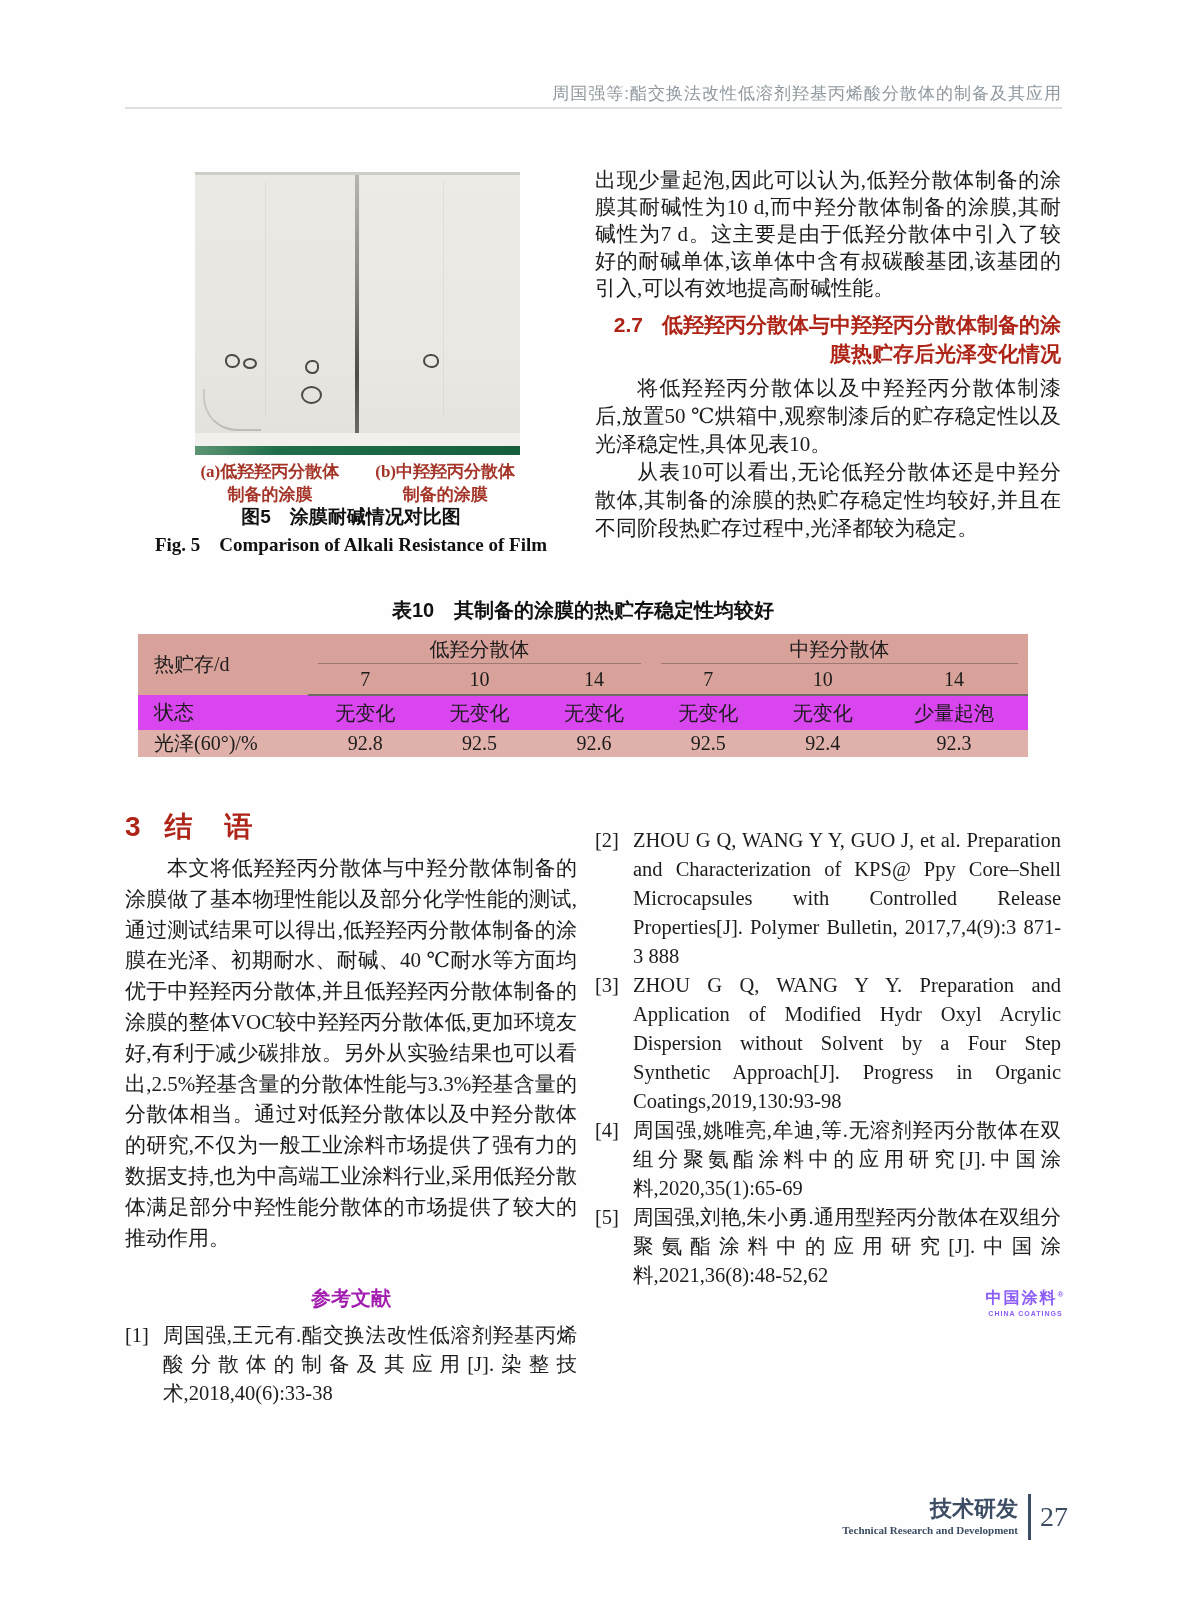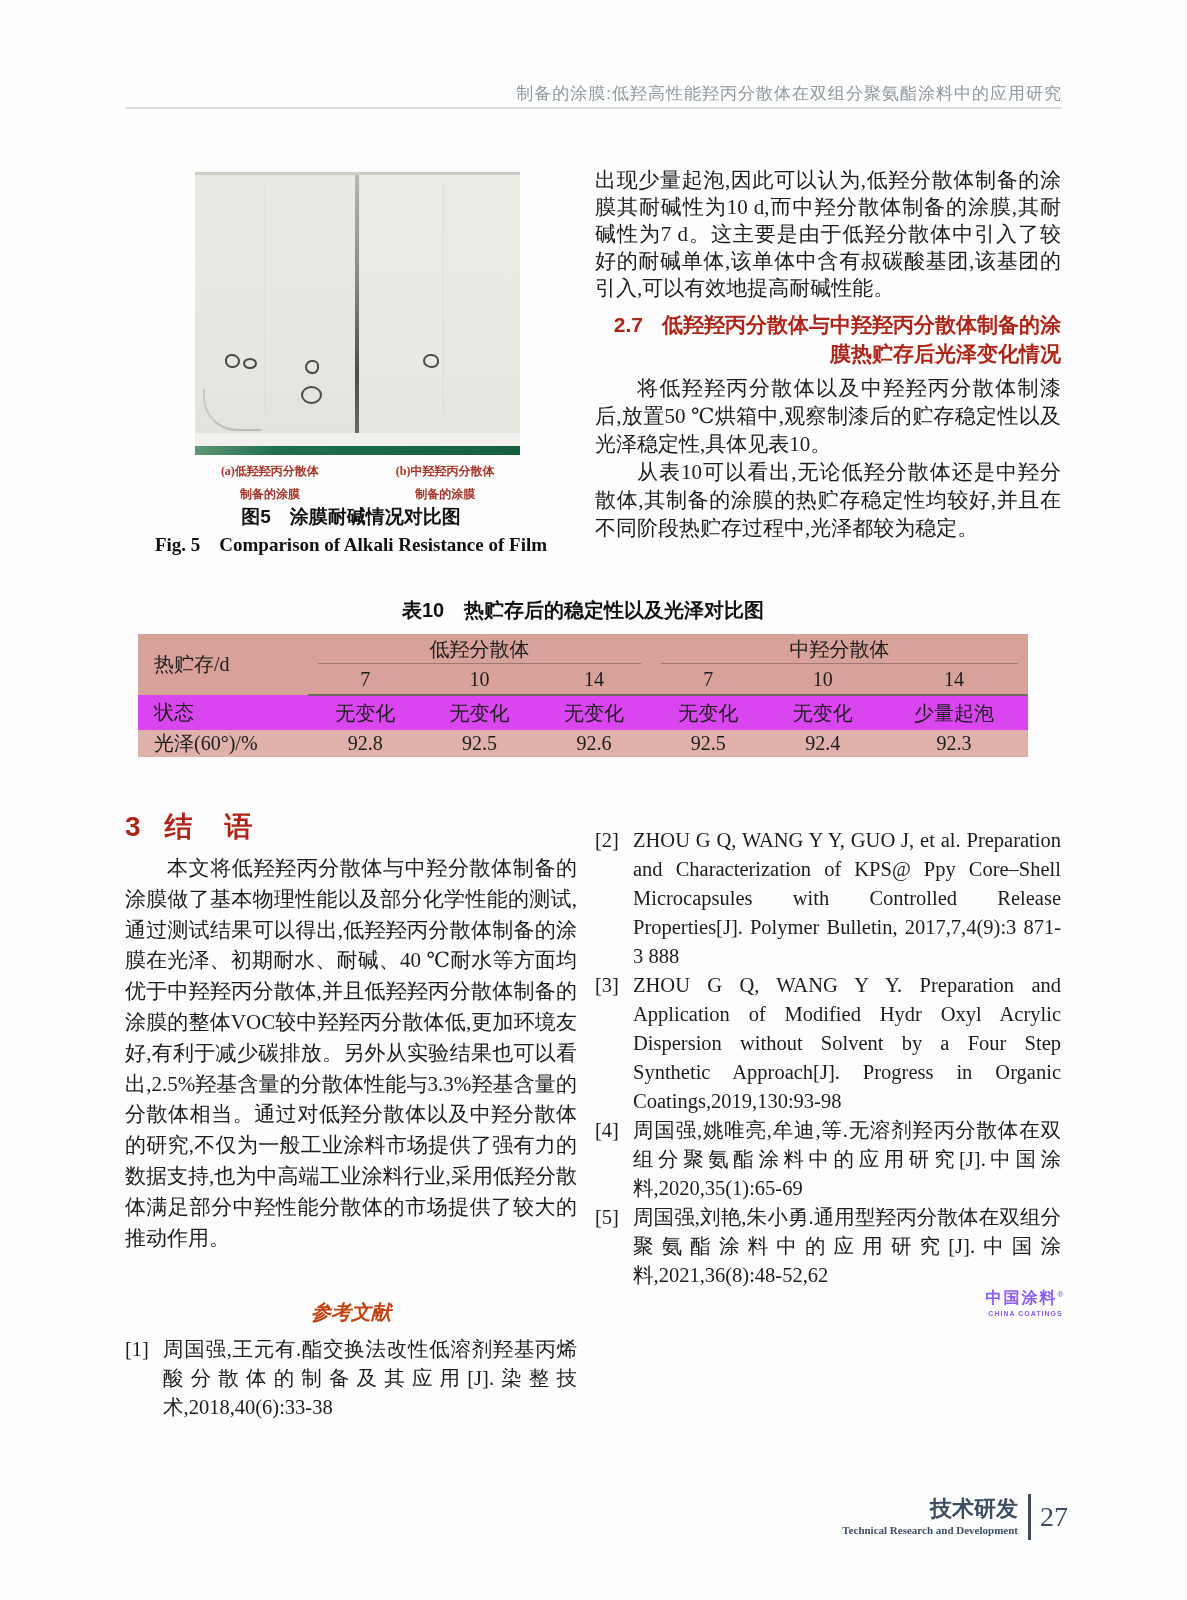--- a/index.html
+++ b/index.html
@@ -29,21 +29,21 @@
     background:linear-gradient(90deg,#5d9574 0%,#1f6f4a 25%,#175f3c 100%);}
   .defect{position:absolute;border:2px solid #4a4a46;border-radius:50%;background:transparent;}
   .d1{left:30px;top:182px;width:11px;height:10px;border-radius:45% 55% 50% 50%;}
   .d2{left:48px;top:186px;width:10px;height:7px;}
   .d3{left:110px;top:188px;width:10px;height:10px;border-radius:55% 45% 50% 55%;}
   .d4{left:106px;top:214px;width:17px;height:14px;}
   .d5{left:228px;top:182px;width:12px;height:10px;border-radius:50% 50% 45% 55%;}
 
   
   .photo-captions{position:absolute;left:189px;top:460px;width:337px;display:flex;justify-content:space-between;}
-  .photo-caption{width:48%;text-align:center;color:#a43427;font-weight:bold;font-size:12px;line-height:23px;
+  .photo-caption{width:48%;text-align:center;color:#a43427;font-weight:bold;font-size:17px;line-height:23px;
     font-family:"Liberation Serif","DejaVu Serif",serif;}
   .fig-caption-cn{position:absolute;left:125px;top:504px;width:452px;text-align:center;
     font-family:"Liberation Sans","DejaVu Sans",sans-serif;font-weight:bold;font-size:19px;color:#111;}
   .fig-caption-en{position:absolute;left:125px;top:532px;width:452px;text-align:center;
     font-weight:bold;font-size:19px;color:#111;}
 
   
   .right-top{position:absolute;left:595px;top:167px;width:466px;font-size:21px;line-height:27px;text-align:justify;}
   .right-top p{margin:0;}
   .para-indent{text-indent:2em;}
@@ -70,22 +70,22 @@
   .r-status td{height:34px;background:#d946ef;}
   .row-gloss td{height:25px;}
 
   
   .conclusion{position:absolute;left:125px;top:810px;width:452px;}
   .conc-heading{display:flex;align-items:baseline;color:#ae2417;font-weight:bold;
     font-family:"Liberation Sans","DejaVu Sans",sans-serif;font-size:28px;line-height:34px;}
   .conc-heading .num{margin-right:24px;}
   .conc-heading .ttl{letter-spacing:2px;}
   .conc-body{margin-top:9px;font-size:21px;line-height:30.8px;text-align:justify;text-indent:2em;}
-  .refs-heading{margin-top:46px;text-align:center;font-family:"Liberation Sans","DejaVu Sans",sans-serif;
-    font-weight:bold;font-size:20px;color:#c2410c;font-style:italic;}
+  .refs-heading{margin-top:32px;text-align:center;font-family:"Liberation Sans","DejaVu Sans",sans-serif;
+    font-weight:bold;font-size:20px;color:#a21caf;}
   .ref{display:flex;font-size:20.5px;line-height:29px;text-align:justify;margin-top:9px;}
   .ref .ref-num{width:38px;flex-shrink:0;}
   .ref .ref-text{flex:1;}
 
   
   .right-refs{position:absolute;left:595px;top:826px;width:466px;}
   .right-refs .ref{margin-top:0;margin-bottom:0;}
 
   
   .logo{position:absolute;left:968px;top:1288px;width:115px;text-align:center;color:#8b5cf6;}
@@ -100,21 +100,21 @@
   .footer-cn{font-family:"Liberation Sans","DejaVu Sans",sans-serif;font-weight:bold;font-size:22px;line-height:24px;}
   .footer-en{font-weight:bold;font-size:11px;line-height:14px;margin-top:2px;}
   .footer-bar{width:3px;background:#3c4d63;margin:0 9px 0 10px;height:46px;align-self:center;}
   .footer-num{font-size:28px;display:flex;align-items:center;}
 </style>
 </head>
 <body>
 
 <div class="page">
 
-  <div class="running-header">制备的涂膜:低羟高性能羟丙分散体在双组分聚氨酯涂料中的应用研究</div>
+  <div class="running-header">周国强等:酯交换法改性低溶剂羟基丙烯酸分散体的制备及其应用</div>
   <div class="header-rule"></div>
 
   <div class="photo">
     <div class="panel-left"></div>
     <div class="panel-right"></div>
     <div class="seam"></div>
     <div class="top-edge"></div>
     <div class="crease" style="left:70px"></div>
     <div class="crease" style="left:248px"></div>
     <div class="arc"></div>
@@ -144,21 +144,21 @@
     <p>出现少量起泡,因此可以认为,低羟分散体制备的涂膜其耐碱性为10 d,而中羟分散体制备的涂膜,其耐碱性为7 d。这主要是由于低羟分散体中引入了较好的耐碱单体,该单体中含有叔碳酸基团,该基团的引入,可以有效地提高耐碱性能。</p>
     <div class="sec-heading">
       <span class="num">2.7</span>
       <span class="ttl">低羟羟丙分散体与中羟羟丙分散体制备的涂膜热贮存后光泽变化情况</span>
     </div>
     <p class="para-indent p23">将低羟羟丙分散体以及中羟羟丙分散体制漆后,放置50 ℃烘箱中,观察制漆后的贮存稳定性以及光泽稳定性,具体见表10。</p>
     <p class="para-indent p23">从表10可以看出,无论低羟分散体还是中羟分散体,其制备的涂膜的热贮存稳定性均较好,并且在不同阶段热贮存过程中,光泽都较为稳定。</p>
   </div>
 
   <div class="table-block">
-    <div class="tbl-title-cn">表10　热贮存后的稳定性以及光泽对比图</div>
+    <div class="tbl-title-cn">表10　其制备的涂膜的热贮存稳定性均较好</div>
     <table class="t10">
       <tbody>
         <tr class="r-group">
           <th class="hdr-bg c-first" rowspan="2">热贮存/d</th>
           <th class="hdr-bg c-val grp" colspan="3">低羟分散体</th>
           <th class="hdr-bg c-val grp" colspan="3">中羟分散体</th>
         </tr>
         <tr class="r-days">
           <td class="hdr-bg c-val">7</td>
           <td class="hdr-bg c-val">10</td>

